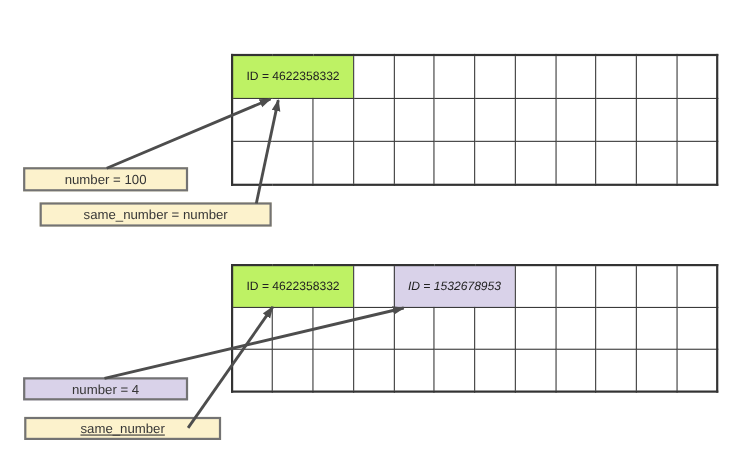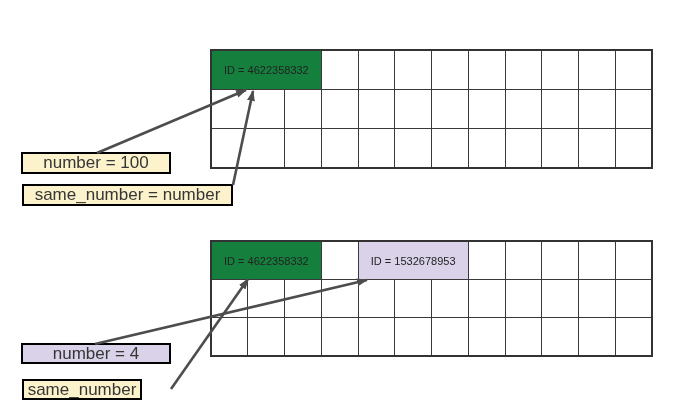--- a/index.html
+++ b/index.html
@@ -16,26 +16,26 @@
     border:2px solid #333333;
   }
   table.grid col{width:36.75px;}
   table.grid td{
     border:1px solid #3a3a3a;padding:0;
     font-size:11px;color:#222222;text-align:center;vertical-align:middle;
   }
   table.g1 td{height:38px;}
   table.g2 td{height:37px;}
   td.idcell{border:2px solid #474747;}
-  td.yellow{background:#15803d;}
-  td.purple{background:#D9D2E9;}
+  td.yellow{background:#bef264;}
+  td.purple{background:#D9D2E9;font-style:italic;}
   .labelbox{
-    position:absolute;box-sizing:border-box;border:2px solid #000000;
+    position:absolute;box-sizing:border-box;border:2px solid #737373;
     display:flex;align-items:center;justify-content:center;
-    font-size:17px;color:#363636;
+    font-size:12px;color:#363636;
   }
   .labelbox.yellow{background:#FCF2CC;}
   .labelbox.purple{background:#D9D2E9;}
   svg.overlay{position:absolute;left:0;top:0;pointer-events:none;z-index:5;}
   svg.overlay line{stroke:#4d4d4d;stroke-width:2.6;}
 </style>
 </head>
 <body>
 
 <div class="canvas">
@@ -150,25 +150,25 @@
           <td></td>
           <td></td>
           <td></td>
           <td></td>
     </tr>
   </tbody>
     </table>
 
   <div class="labelbox yellow" style="left:21px;top:152px;width:150px;height:22px;">number = 100</div>
 
-  <div class="labelbox yellow" style="left:22px;top:184px;width:211px;height:22px;">same_number = number</div>
+  <div class="labelbox yellow" style="left:36px;top:184px;width:211px;height:22px;">same_number = number</div>
 
   <div class="labelbox purple" style="left:21px;top:343px;width:150px;height:21px;">number = 4</div>
 
-  <div class="labelbox yellow" style="left:22px;top:379px;width:120px;height:21px;">same_number</div>
+  <div class="labelbox yellow" style="left:22px;top:379px;width:179px;height:21px;text-decoration:underline;">same_number</div>
 
   <svg class="overlay" width="679" height="420" viewBox="0 0 679 420">
     <defs>
       <marker id="ah" markerWidth="13" markerHeight="10" refX="10" refY="4" orient="auto" markerUnits="userSpaceOnUse">
         <path d="M0,0 L11,4 L0,8 z" fill="#4d4d4d"></path>
       </marker>
     </defs>
     <line x1="97" y1="153" x2="246" y2="90" marker-end="url(#ah)"></line>
     <line x1="233" y1="185" x2="253" y2="91" marker-end="url(#ah)"></line>
     <line x1="95" y1="344" x2="367" y2="280" marker-end="url(#ah)"></line>

